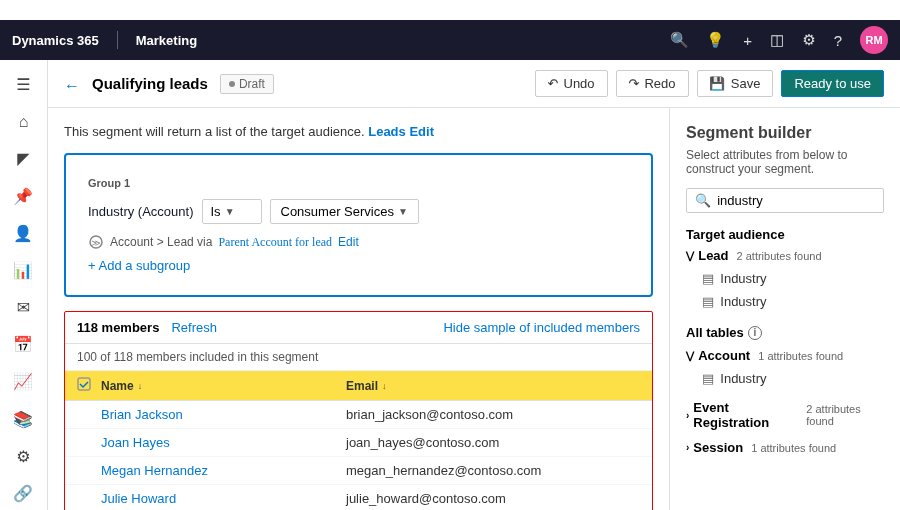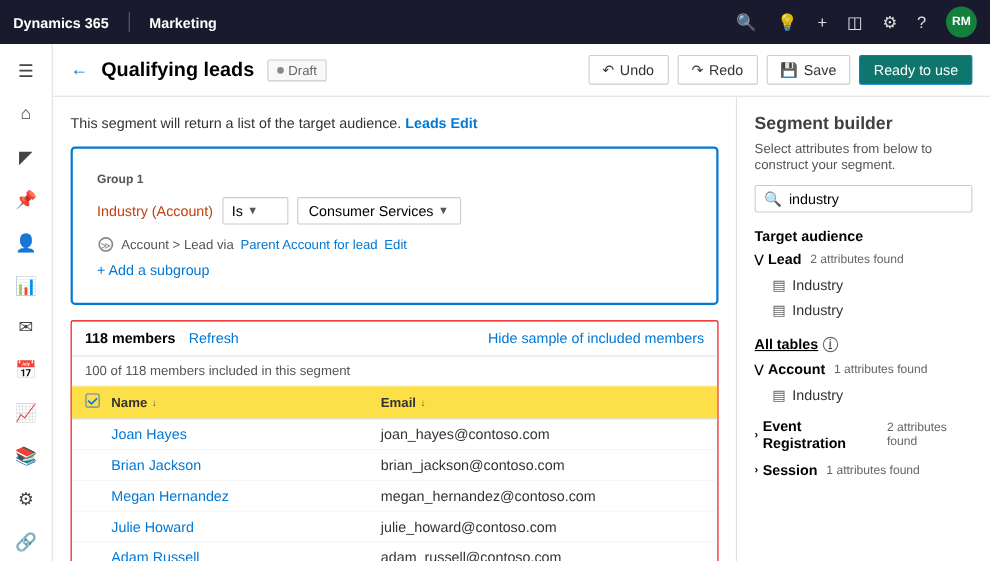--- a/index.html
+++ b/index.html
@@ -7,20 +7,21 @@
 
     
     .top-nav {
       background: #1a1a2e;
       height: 40px;
       display: flex;
       align-items: center;
       padding: 0 12px;
       flex-shrink: 0;
       color: #fff;
+      margin-top: 20px;
     }
     .top-nav-brand {
       display: flex;
       align-items: center;
       gap: 10px;
       font-size: 13px;
       font-weight: 600;
       color: #fff;
       margin-right: 20px;
     }
@@ -39,21 +40,21 @@
     .top-nav-icon {
       color: #fff;
       font-size: 15px;
       cursor: pointer;
       opacity: 0.85;
     }
     .top-nav-avatar {
       width: 28px;
       height: 28px;
       border-radius: 50%;
-      background: #15803d;
+      background: #ec4899;
       display: flex;
       align-items: center;
       justify-content: center;
       font-size: 11px;
       font-weight: 700;
       color: #fff;
       cursor: pointer;
     }
 
     
@@ -106,21 +107,21 @@
       flex-shrink: 0;
     }
     .back-btn {
       color: #0078d4;
       font-size: 16px;
       cursor: pointer;
       display: flex;
       align-items: center;
     }
     .page-title {
-      font-size: 18px;
+      font-size: 15px;
       font-weight: 600;
       color: #000;
     }
     .draft-badge {
       display: flex;
       align-items: center;
       gap: 4px;
       font-size: 12px;
       color: #666;
       padding: 2px 8px;
@@ -198,21 +199,21 @@
       margin-bottom: 10px;
     }
     .filter-row {
       display: flex;
       align-items: center;
       gap: 8px;
       margin-bottom: 10px;
     }
     .filter-field {
       font-size: 13px;
-      color: #c2410c;
+      color: #0f172a;
       font-weight: 500;
     }
     .filter-operator {
       border: 1px solid #ccc;
       border-radius: 2px;
       padding: 4px 8px;
       font-size: 13px;
       display: flex;
       align-items: center;
       gap: 4px;
@@ -414,21 +415,20 @@
       color: #666;
     }
     .panel-all-tables {
       display: flex;
       align-items: center;
       gap: 4px;
       font-size: 13px;
       font-weight: 700;
       color: #000;
       margin-bottom: 8px;
-      text-decoration: underline;
     }
     .info-icon {
       width: 14px;
       height: 14px;
       border-radius: 50%;
       border: 1px solid #666;
       display: inline-flex;
       align-items: center;
       justify-content: center;
       font-size: 10px;
@@ -524,21 +524,21 @@
               <span>Consumer Services</span>
               <span style="font-size:10px;color:#555;">▼</span>
             </div>
           </div>
           <div class="path-row">
             <svg width="16" height="16" viewBox="0 0 16 16">
                 <circle cx="8" cy="8" r="6" fill="none" stroke="#888" stroke-width="1.5"></circle>
                 <text x="8" y="12" text-anchor="middle" font-size="9" fill="#888">≫</text>
               </svg>
             <span>Account &gt; Lead via</span>
-            <a style="color:#0078d4;text-decoration:none;">Parent Account for lead</a>
+            <a style="color:#0078d4;text-decoration:none;font-family:Liberation Serif, serif;">Parent Account for lead</a>
             <span style="color:#0078d4;cursor:pointer;">Edit</span>
           </div>
           <div class="add-subgroup">
             <span>+ Add a subgroup</span>
           </div>
         </div>
 
         <div class="members-section">
           <div class="members-header">
             <span class="members-count">118 members</span>
@@ -558,27 +558,27 @@
               <span style="font-size:9px;color:#555;">↓</span>
             </div>
             <div class="col-email">
               <span>Email</span>
               <span style="font-size:9px;color:#555;">↓</span>
             </div>
           </div>
           <div id="table-rows">
               <div class="table-row">
       <div class="row-check"></div>
-      <div class="row-name">Joan Hayes</div>
-      <div class="row-email">joan_hayes@contoso.com</div>
+      <div class="row-name">Brian Jackson</div>
+      <div class="row-email">brian_jackson@contoso.com</div>
     </div>
               <div class="table-row">
       <div class="row-check"></div>
-      <div class="row-name">Brian Jackson</div>
-      <div class="row-email">brian_jackson@contoso.com</div>
+      <div class="row-name">Joan Hayes</div>
+      <div class="row-email">joan_hayes@contoso.com</div>
     </div>
               <div class="table-row">
       <div class="row-check"></div>
       <div class="row-name">Megan Hernandez</div>
       <div class="row-email">megan_hernandez@contoso.com</div>
     </div>
               <div class="table-row">
       <div class="row-check"></div>
       <div class="row-name">Julie Howard</div>
       <div class="row-email">julie_howard@contoso.com</div>

